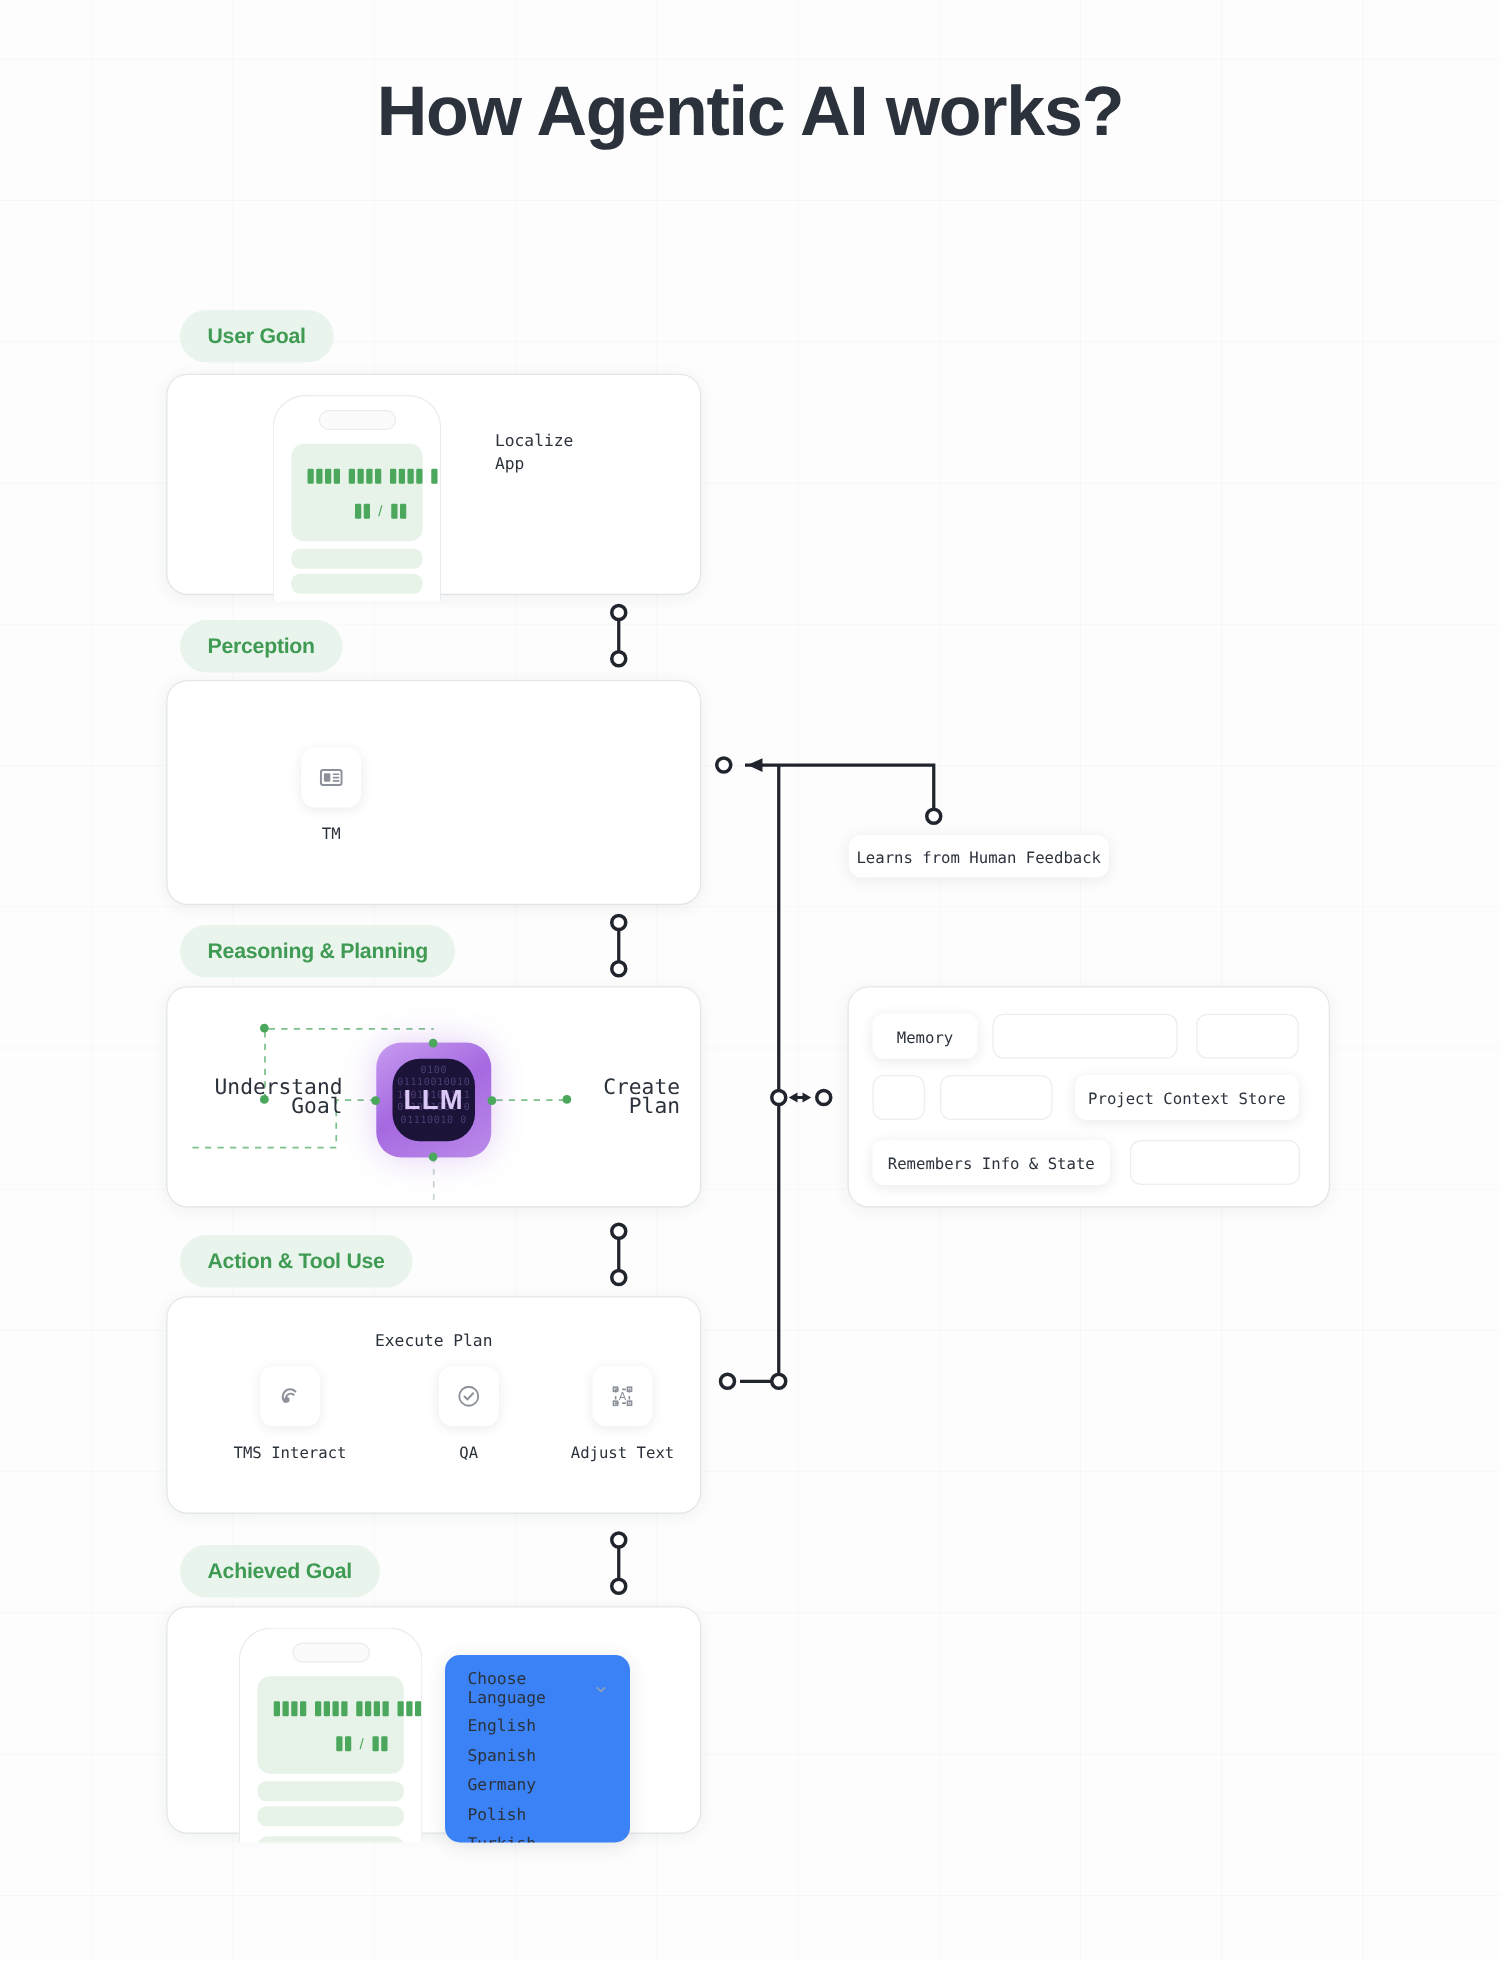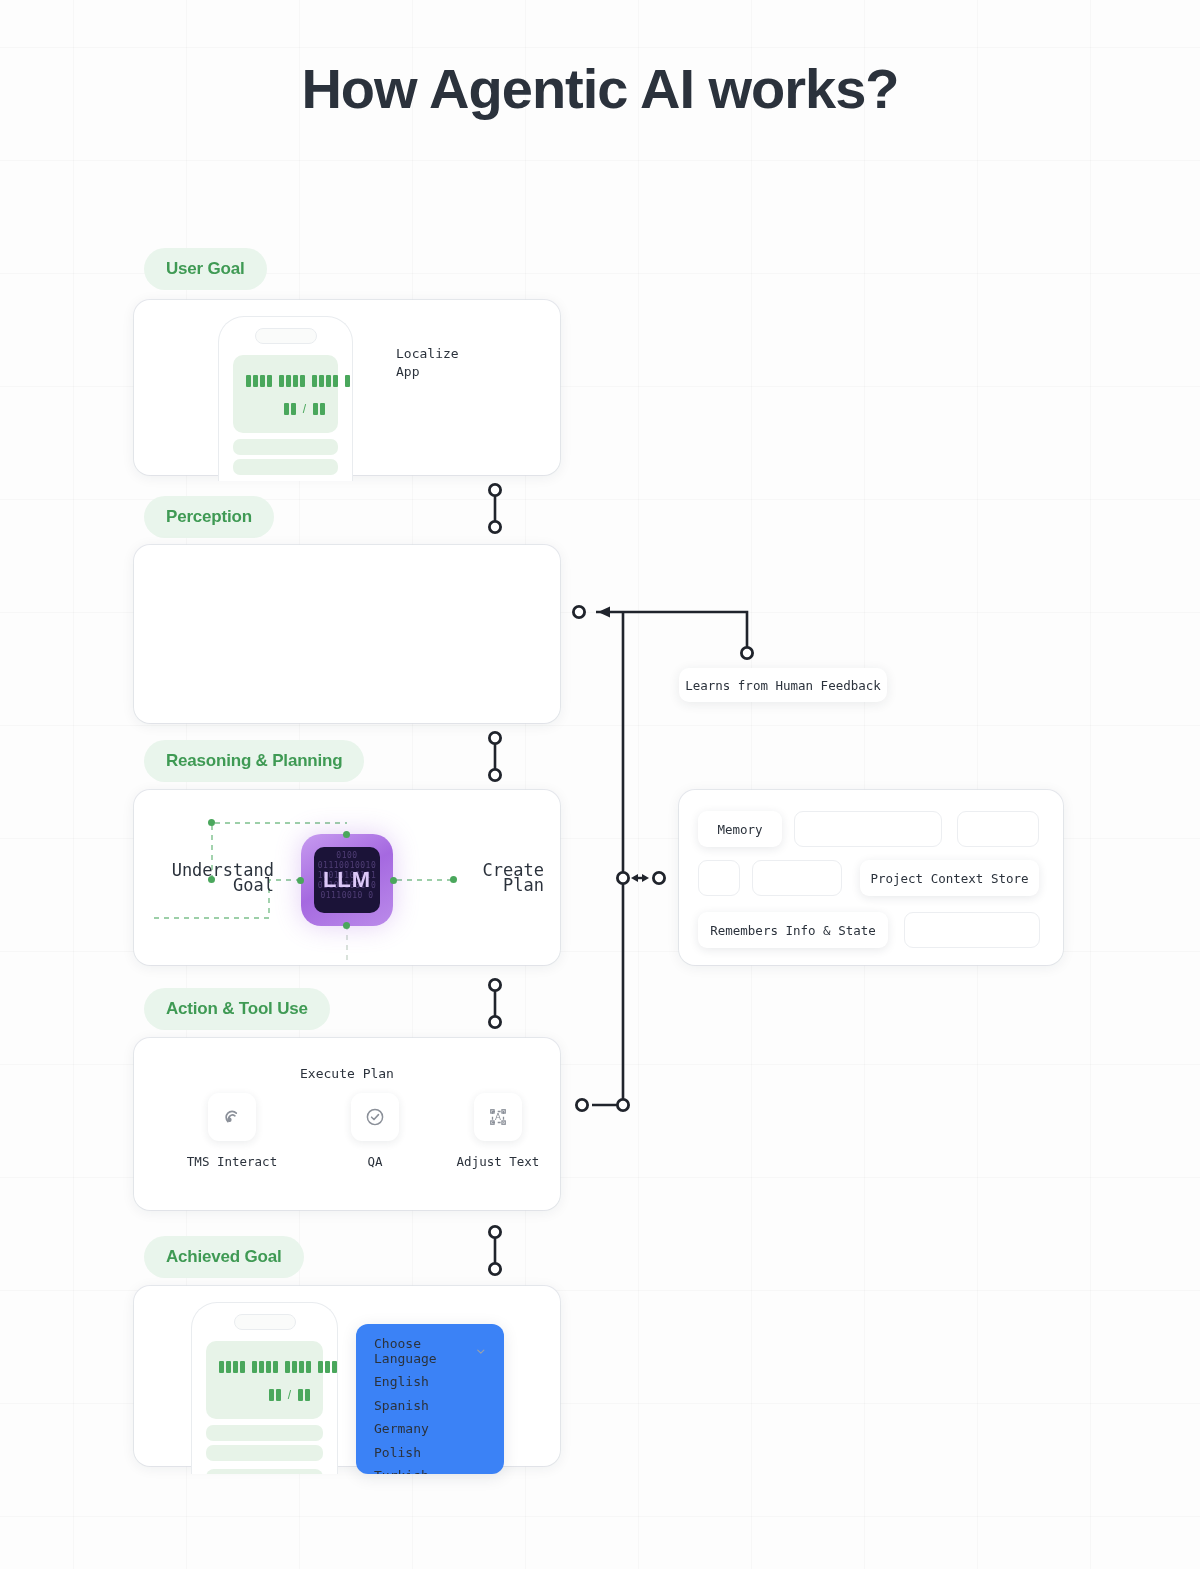--- a/index.html
+++ b/index.html
@@ -105,21 +105,21 @@
   #llm-chip {
     position: absolute;
     width: 92px; height: 92px;
     border-radius: 20px;
     background: linear-gradient(150deg, #c79bf0 0%, #a569e0 48%, #bb8bea 100%);
     padding: 13px;
     box-shadow: 0 0 26px rgba(168,105,224,0.32);
   }
   #llm-core {
     width: 100%; height: 100%;
-    border-radius: 10px;
+    border-radius: 22px;
     background: #1b1338;
     position: relative;
     overflow: hidden;
     display: flex; align-items: center; justify-content: center;
   }
   #llm-binary {
     position: absolute; inset: 0;
     color: rgba(150,120,200,0.42);
     font-size: 8px;
     line-height: 10px;
@@ -258,20 +258,32 @@
   </div>
   <div class="mono" style="position:absolute; left:262px; top:45px; font-size:13px; line-height:18px; color:#2b323c;">
     <div>Localize</div>
     <div>App</div>
   </div>
 </div>
 
 <div class="badge" style="left:144px; top:496px;">Perception</div>
 
 <div class="card" id="card-perception" style="left:134px; top:545px; width:426px; height:178px;">
+  <div class="tool" style="left:75px; top:53px; width:112px;">
+    <div class="tool-tile">
+      <svg width="22" height="22" viewBox="0 0 24 24">
+        <rect x="3" y="5.5" width="18" height="13" rx="2" fill="none" stroke="#8b9099" stroke-width="1.7"></rect>
+        <rect x="5.6" y="8.2" width="5.6" height="7.6" rx="1" fill="#8b9099"></rect>
+        <rect x="13.2" y="8.4" width="6" height="1.5" rx="0.7" fill="#8b9099"></rect>
+        <rect x="13.2" y="11.3" width="6" height="1.5" rx="0.7" fill="#8b9099"></rect>
+        <rect x="13.2" y="14.2" width="6" height="1.5" rx="0.7" fill="#8b9099"></rect>
+      </svg>
+    </div>
+    <div class="tool-label mono">TM</div>
+  </div>
 </div>
 
 <div class="badge" style="left:144px; top:740px;">Reasoning &amp; Planning</div>
 
 <div class="card" id="card-reasoning" style="left:134px; top:790px; width:426px; height:175px;">
 
   <svg style="position:absolute; left:0; top:0; width:426px; height:175px;">
     <path d="M78 90 L78 33 L213 33" fill="none" stroke="#7cc08c" stroke-width="1.4" stroke-dasharray="5 5"></path>
     <path d="M20 128 L135 128 L135 90 L207 90" fill="none" stroke="#7cc08c" stroke-width="1.4" stroke-dasharray="5 5"></path>
     <path d="M253 90 L320 90" fill="none" stroke="#7cc08c" stroke-width="1.4" stroke-dasharray="5 5"></path>

